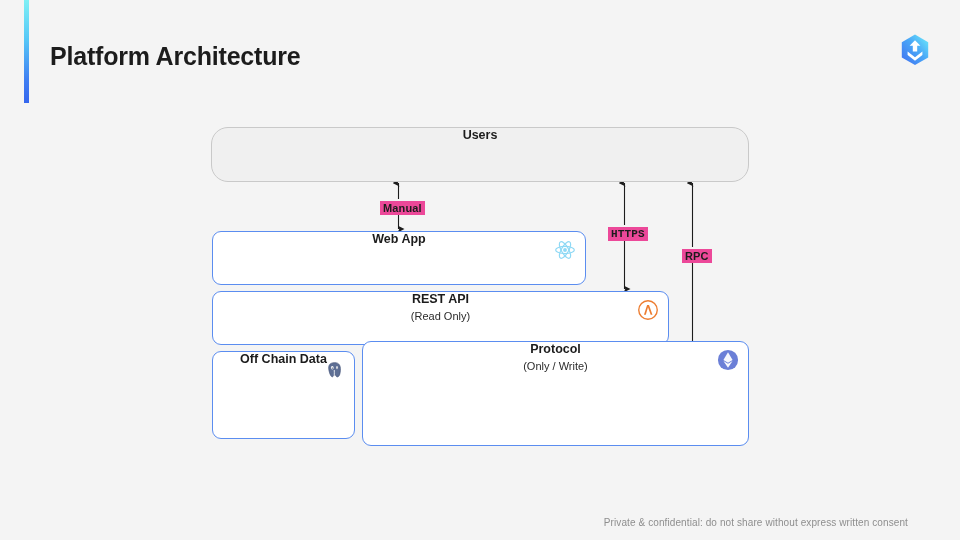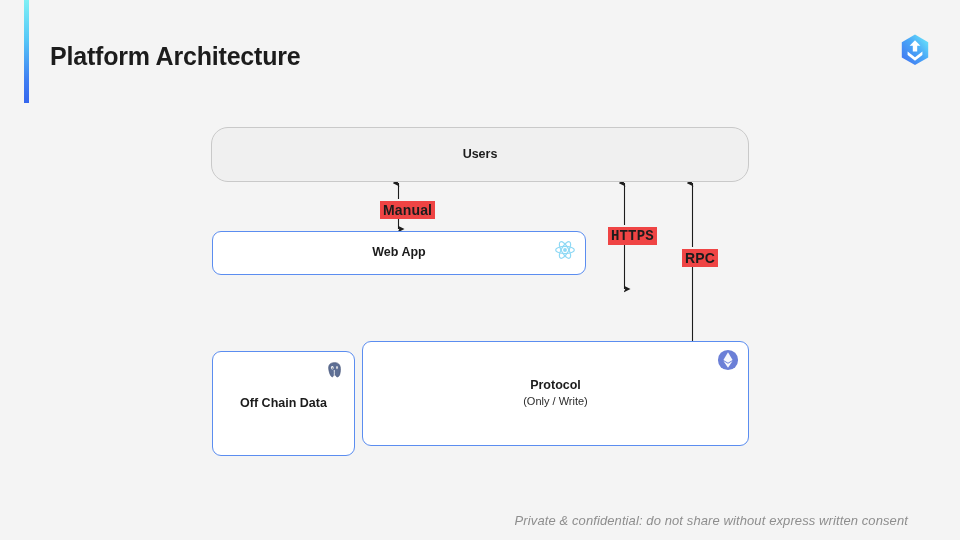--- a/index.html
+++ b/index.html
@@ -62,21 +62,21 @@
 
   .node {
     position: absolute;
     box-sizing: border-box;
     background: #ffffff;
     border: 1.4px solid #5b8df0;
     border-radius: 9px;
     display: flex;
     flex-direction: column;
     align-items: center;
-    justify-content: center;
+    justify-content: flex-start;
   }
   .node.users-node {
     background: #f0f0f0;
     border: 1px solid #c9c9c9;
     border-radius: 17px;
   }
   .node-title {
     font-size: 12.5px;
     font-weight: bold;
     color: #1c1c1c;
@@ -95,47 +95,46 @@
     position: absolute;
     top: 7px;
     right: 9px;
     width: 22px;
     height: 22px;
     display: block;
   }
 
   
   #node-users     { left: 211px; top: 127px; width: 538px; height: 55px; }
-  #node-webapp    { left: 212px; top: 231px; width: 374px; height: 44px; }
+  #node-webapp    { left: 212px; top: 231px; width: 374px; height: 54px; }
   #node-restapi   { left: 212px; top: 291px; width: 457px; height: 54px; }
-  #node-offchain  { left: 212px; top: 351px; width: 143px; height: 105px; }
+  #node-offchain  { left: 212px; top: 351px; width: 143px; height: 88px; }
   #node-protocol  { left: 362px; top: 341px; width: 387px; height: 105px; }
 
   
   .edge-label {
     position: absolute;
-    font-size: 14px;
+    font-size: 11px;
     font-weight: bold;
     color: #1c1c1c;
-    background: #ef4444;
+    background: #ec4899;
     padding: 1px 3px;
     white-space: nowrap;
     letter-spacing: 0.15px;
   }
   #label-manual { left: 380px; top: 201px; }
   #label-https  { left: 608px; top: 227px; font-family: Liberation Mono, monospace; }
   #label-rpc    { left: 682px; top: 249px; text-align: center; }
 
   
   .footer-note {
     position: absolute;
     right: 52px;
     bottom: 12px;
-    font-size: 13px;
-    font-style: italic;
+    font-size: 10px;
     color: #8e8e8e;
     letter-spacing: 0.1px;
     text-align: center;
   }
 </style>
 </head>
 <body>
 
 <div class="accent-bar"></div>
 
@@ -197,20 +196,30 @@
     <span class="node-badge">
       <svg viewBox="0 0 24 24" width="22" height="22" aria-hidden="true">
         <ellipse cx="12" cy="12" rx="10.2" ry="3.9" fill="none" stroke="#8fd9f5" stroke-width="1.3"></ellipse>
         <ellipse cx="12" cy="12" rx="10.2" ry="3.9" fill="none" stroke="#8fd9f5" stroke-width="1.3" transform="rotate(60 12 12)"></ellipse>
         <ellipse cx="12" cy="12" rx="10.2" ry="3.9" fill="none" stroke="#8fd9f5" stroke-width="1.3" transform="rotate(120 12 12)"></ellipse>
         <circle cx="12" cy="12" r="2.1" fill="#8fd9f5"></circle>
       </svg>
     </span>
   </div>
 
+  <div class="node" id="node-restapi">
+    <div class="node-title">REST API</div>
+    <div class="node-subtitle">(Read Only)</div>
+    <span class="node-badge">
+      <svg viewBox="0 0 24 24" width="22" height="22" aria-hidden="true">
+        <circle cx="12" cy="12" r="10.1" fill="none" stroke="#ed7d31" stroke-width="1.5"></circle>
+        <path d="M7.6 17.1 L11.0 6.6 L13.1 6.6 L16.9 17.1 L14.9 17.1 L12.0 8.9 L9.6 17.1 Z" fill="#ed7d31"></path>
+      </svg>
+    </span>
+  </div>
 
   <div class="node" id="node-offchain">
     <div class="node-title">Off Chain Data</div>
     <span class="node-badge">
       <svg viewBox="0 0 24 24" width="22" height="22" aria-hidden="true">
         <path d="M18.7 14.6c.5-3.4.3-6.1-.6-7.8-1.0-2.0-3.0-2.9-5.6-2.8-2.3.1-4.0.7-5.0 1.8-1.2 1.3-1.5 3.4-1.1 6.0.3 2.1 1.0 4.3 1.9 6.0.6 1.1 1.3 1.7 2.0 1.6.5-.1.8-.5 1.1-1.1.2-.4.4-.7.7-.8.4-.1.8-.1 1.2 0 .4.1.6.4.8.9.3.7.8 1.1 1.5 1.1 1.0 0 1.8-.8 2.4-2.1.3-.7.5-1.6.7-2.8z" fill="#5e6f94" stroke="#46557a" stroke-width="0.8" stroke-linejoin="round"></path>
         <ellipse cx="10.1" cy="9.6" rx="1.5" ry="1.9" fill="#ffffff"></ellipse>
         <ellipse cx="15.3" cy="9.5" rx="1.1" ry="1.6" fill="#ffffff"></ellipse>
         <circle cx="10.1" cy="9.9" r="0.7" fill="#2c3650"></circle>
         <circle cx="15.3" cy="9.8" r="0.6" fill="#2c3650"></circle>

